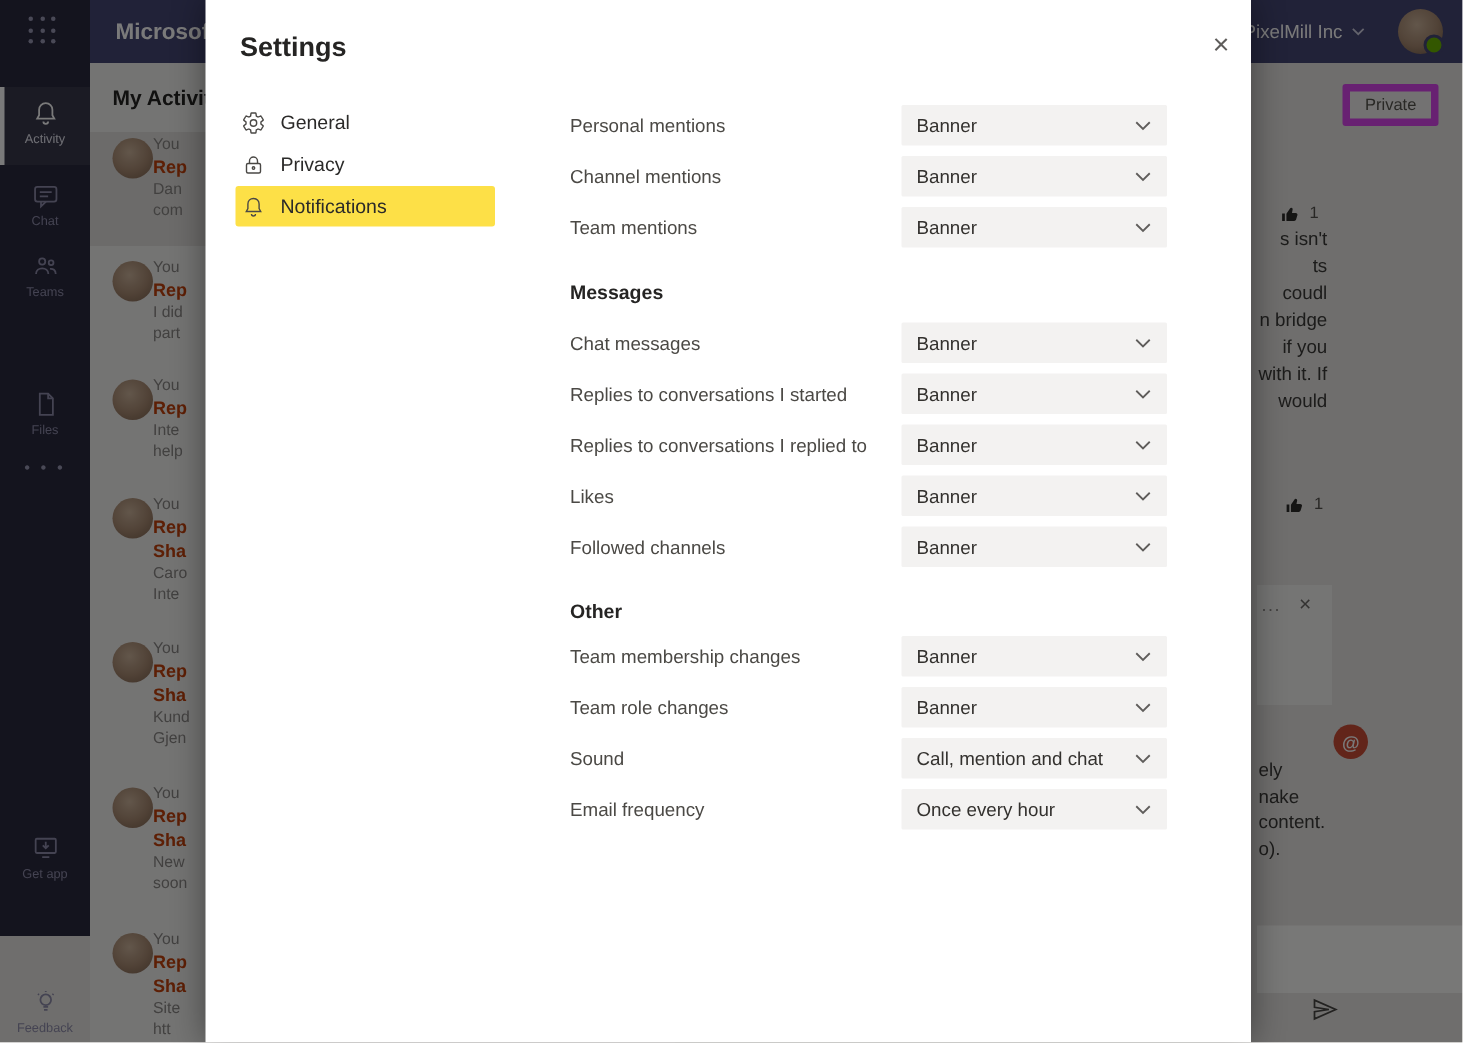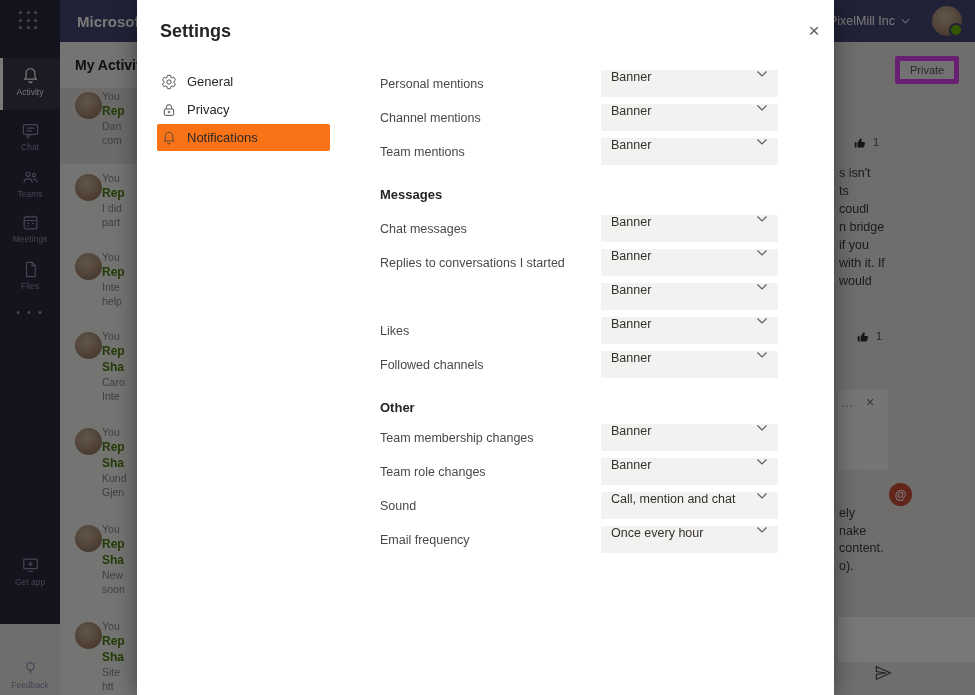--- a/index.html
+++ b/index.html
@@ -25,21 +25,21 @@
   .rail-more{position:absolute;left:0;width:60px;text-align:center;color:#9a98b5;font-size:11px;letter-spacing:2px;}
   
   .feed{position:absolute;left:60px;top:42px;width:390px;bottom:0;background:#f3f2f1;overflow:hidden;}
   .feed-title{position:absolute;left:15px;top:15px;font-size:14px;color:#252423;font-weight:bold;white-space:nowrap;}
   .feed-item{position:absolute;left:0;width:390px;height:76px;}
   .feed-item.hl{background:#e1dfdd;}
   .avatar{position:absolute;left:15px;top:4px;width:27px;height:27px;border-radius:50%;
     background:radial-gradient(circle at 42% 35%,#cdb49c 0%,#a88a72 55%,#7d6350 100%);}
   .feed-lines{position:absolute;left:42px;top:1px;}
   .fl{font-size:10.5px;color:#8a8886;line-height:14px;white-space:nowrap;}
-  .fl.strong{font-size:12px;color:#4d7c0f;font-weight:bold;line-height:16px;}
+  .fl.strong{font-size:12px;color:#c2410c;font-weight:bold;line-height:16px;}
   
   .content{position:absolute;left:450px;top:42px;right:0;bottom:0;background:#e8e6e4;}
   .badge-private{position:absolute;left:895px;top:56px;padding:3px 10px;background:#f0efee;border:5px solid #d946ef;
     border-radius:2px;font-size:11px;color:#56544f;}
   .like-row{position:absolute;display:flex;align-items:center;gap:6px;}
   .like-count{font-size:11px;color:#55524e;}
   .msg-lines{position:absolute;font-size:12.5px;color:#3c3b39;line-height:18px;white-space:nowrap;}
   .card-frag{position:absolute;left:838px;top:390px;width:50px;height:80px;background:#f5f4f3;}
   .card-dots{position:absolute;left:3px;top:6px;color:#8a8886;font-size:12px;letter-spacing:1px;}
   .card-close{position:absolute;left:28px;top:4px;color:#6e6c69;font-size:14px;}
@@ -54,29 +54,29 @@
   
   .dim{position:absolute;inset:0;background:rgba(0,0,0,0.52);z-index:5;}
   
   .modal{position:absolute;left:137px;top:0;width:697px;height:695px;background:#ffffff;z-index:10;
     box-shadow:0 0 22px rgba(0,0,0,.45);}
   .modal-title{position:absolute;left:23px;top:21px;font-size:18px;font-weight:bold;color:#252423;}
   .modal-close{position:absolute;left:664px;top:18px;width:26px;height:26px;font-size:19px;color:#5f5d5b;
     display:flex;align-items:center;justify-content:center;cursor:pointer;}
   .snav{position:absolute;left:20px;top:68px;width:173px;}
   .snav-item{display:flex;align-items:center;height:27px;margin-bottom:1px;border-radius:2px;cursor:pointer;padding-left:4px;}
-  .snav-item.selected{background:#f97316;}
+  .snav-item.selected{background:#fde047;}
   .snav-item svg{margin-right:10px;flex:none;}
   .snav-label{font-size:13px;color:#2b2a29;}
   .spanel{position:absolute;left:243px;top:70px;width:398px;}
   .sheading{font-size:13px;font-weight:bold;color:#252423;height:16px;margin:0 0 12px 0;}
   .sheading.gap{margin-top:22px;}
   .srow{display:flex;align-items:center;height:27px;margin-bottom:7px;}
   .srow-label{font-size:12.5px;color:#4b4945;}
-  .sselect{margin-left:auto;width:177px;height:27px;background:#f3f2f1;display:flex;
+  .sselect{margin-left:auto;width:177px;height:27px;background:#f3f2f1;display:flex;align-items:center;
     padding:0 10px;box-sizing:border-box;cursor:pointer;border-radius:1px;}
   .sselect-value{font-size:12.5px;color:#33312e;}
   .sselect svg{margin-left:auto;}
 </style>
 </head>
 <body>
 
 <div class="app">
 
   <div class="topbar">
@@ -126,28 +126,20 @@
     <div class="rail-item" style="top:160px;height:50px;padding-top:8px;box-sizing:border-box;">
       <svg width="19" height="19" viewBox="0 0 24 24" fill="none" stroke="#8f8dab" stroke-width="1.5">
           <circle cx="9" cy="8" r="2.6"></circle>
           <circle cx="16.5" cy="9" r="2"></circle>
           <path d="M3.8 18.5c0-3.2 2.6-4.8 5.2-4.8s5.2 1.6 5.2 4.8"></path>
           <path d="M15.6 14.2c2.5-.4 4.8 1.1 4.8 4.3"></path>
         </svg>
       <div class="rail-label">Teams</div>
     </div>
 
-    <div class="rail-item" style="top:205px;height:50px;padding-top:8px;box-sizing:border-box;">
-      <svg width="19" height="19" viewBox="0 0 24 24" fill="none" stroke="#8f8dab" stroke-width="1.5">
-          <rect x="4" y="5" width="16" height="15" rx="1.5"></rect>
-          <path d="M4 9.5h16M8.5 5V3M15.5 5V3"></path>
-          <path d="M8 13h2M14 13h2M8 16.5h2"></path>
-        </svg>
-      <div class="rail-label">Meetings</div>
-    </div>
 
     <div class="rail-item" style="top:252px;height:50px;padding-top:8px;box-sizing:border-box;">
       <svg width="19" height="19" viewBox="0 0 24 24" fill="none" stroke="#8f8dab" stroke-width="1.5">
           <path d="M7 3h7l4 4v14H7z"></path>
           <path d="M14 3v4h4"></path>
         </svg>
       <div class="rail-label">Files</div>
     </div>
 
     <div class="rail-more" style="top:306px;">• • •</div>
@@ -253,21 +245,21 @@
   <div class="content"></div>
   <div class="badge-private">Private</div>
 
   <div class="like-row" style="left:853px;top:135px;">
     <svg width="14" height="14" viewBox="0 0 20 20">
         <path d="M2.5 10.5h2.6v7.2H2.5zM6.6 17.7h7.4c.8 0 1.6-.6 1.8-1.4l1.3-4.3c.3-1-.5-2.1-1.6-2.1h-3.6l.6-3.2c.2-.8-.4-1.6-1.2-1.7-.5-.1-1 .2-1.3.6l-3.4 5.1z" fill="#2d2c2b"></path>
       </svg>
     <span class="like-count">1</span>
   </div>
 
-  <div class="msg-lines" style="left:839px;top:164px;">
+  <div class="msg-lines" style="left:839px;top:150px;text-align:right;">
     <div>s isn't</div>
     <div>ts</div>
     <div>coudl</div>
     <div>n bridge</div>
     <div>if you</div>
     <div>with it. If</div>
     <div>would</div>
   </div>
 
   <div class="like-row" style="left:856px;top:329px;">
@@ -379,20 +371,21 @@
       <span class="srow-label">Replies to conversations I started</span>
       <div class="sselect">
         <span class="sselect-value">Banner</span>
         <svg width="12" height="8" viewBox="0 0 12 8">
             <path d="M1.5 1.5L6 6l4.5-4.5" fill="none" stroke="#5f5d5b" stroke-width="1.2"></path>
           </svg>
       </div>
     </div>
 
     <div class="srow">
+      <span class="srow-label">Replies to conversations I replied to</span>
       <div class="sselect">
         <span class="sselect-value">Banner</span>
         <svg width="12" height="8" viewBox="0 0 12 8">
             <path d="M1.5 1.5L6 6l4.5-4.5" fill="none" stroke="#5f5d5b" stroke-width="1.2"></path>
           </svg>
       </div>
     </div>
 
     <div class="srow">
       <span class="srow-label">Likes</span>

